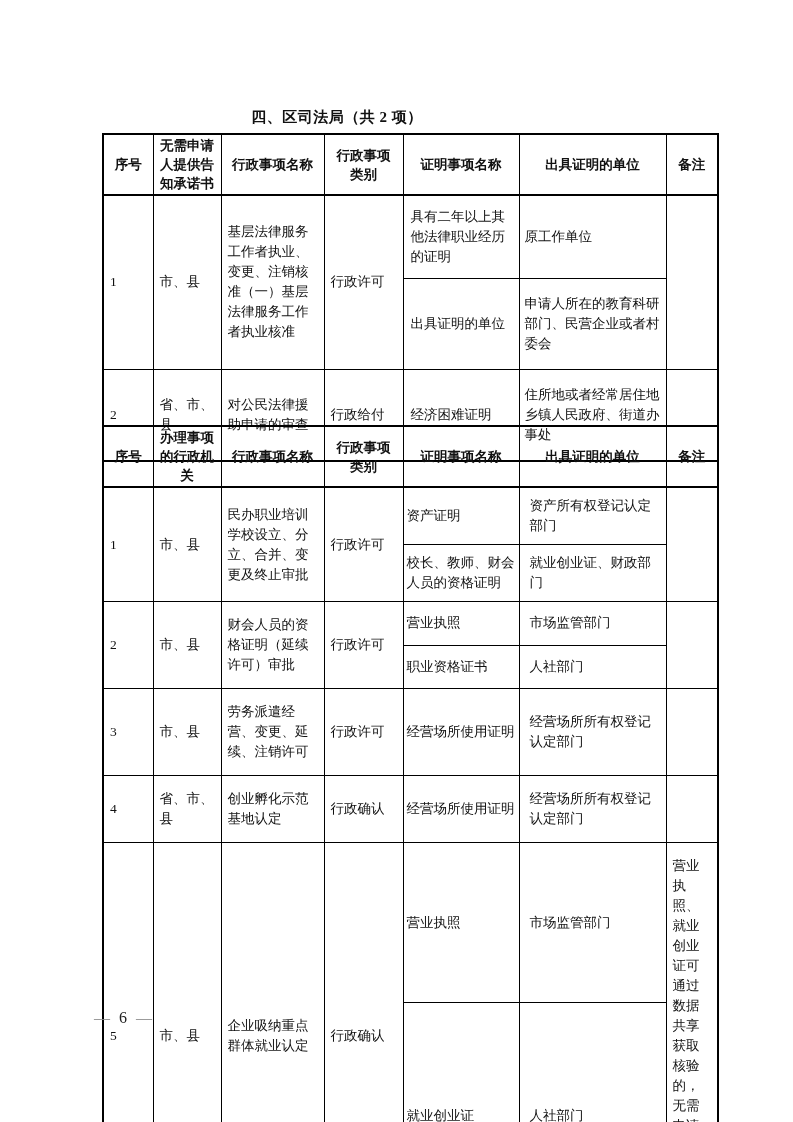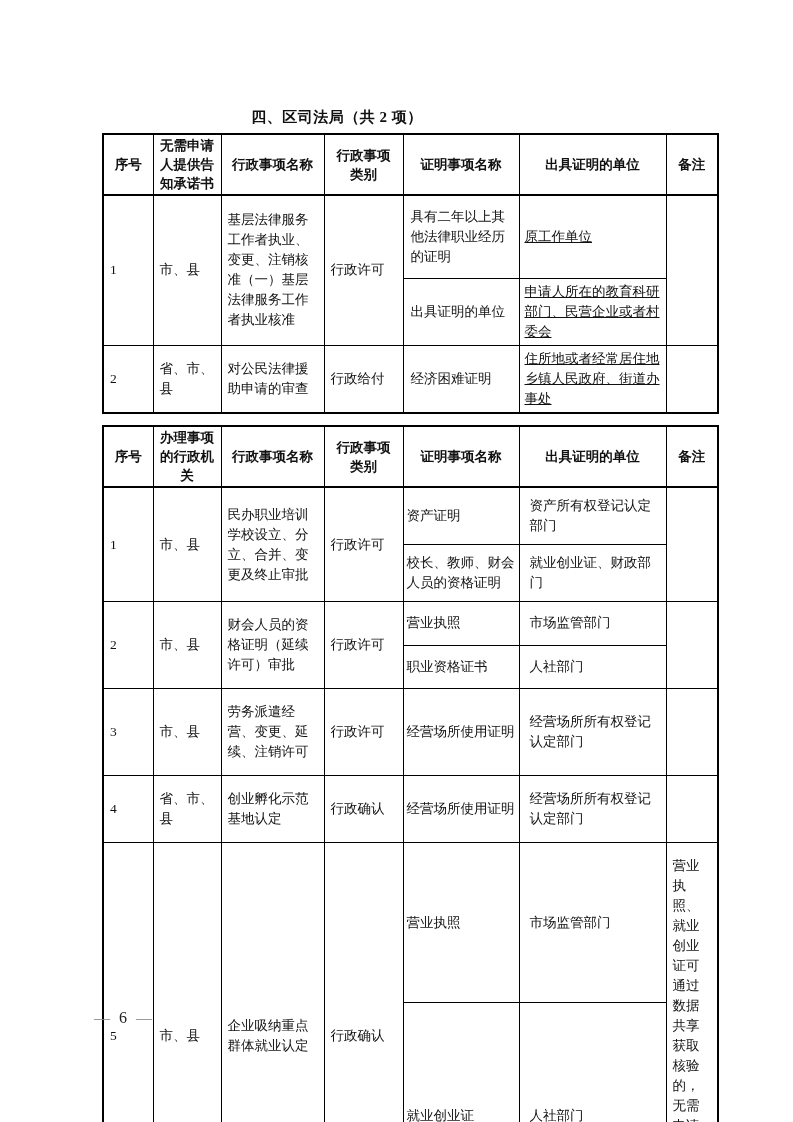--- a/index.html
+++ b/index.html
@@ -44,21 +44,21 @@
   }
   table.grid td {
     padding:13px 6px;
     line-height:20px;
     text-align:left;
   }
   td.c { text-align:center; }
   td.bb2 { border-bottom-width:2px; }
 
   #t1 td.cert   { padding:3px 7px;margin-top:20px; }
-  #t1 td.issuer { padding:3px 5px;text-decoration:underline; }
+  #t1 td.issuer { padding:15px 5px; }
   #t2 td.cert   { padding:6px 3px; }
   #t2 td.issuer { padding:8px 10px; }
   td.remark-body { padding:2px 5px; line-height:19px; }
 
   #t1 { left:102px; top:133px; }
   #t2 { left:102px; top:425px; }
   #title1 { top:108px; }
   #title2 { top:405px; }
 
   .footer {

